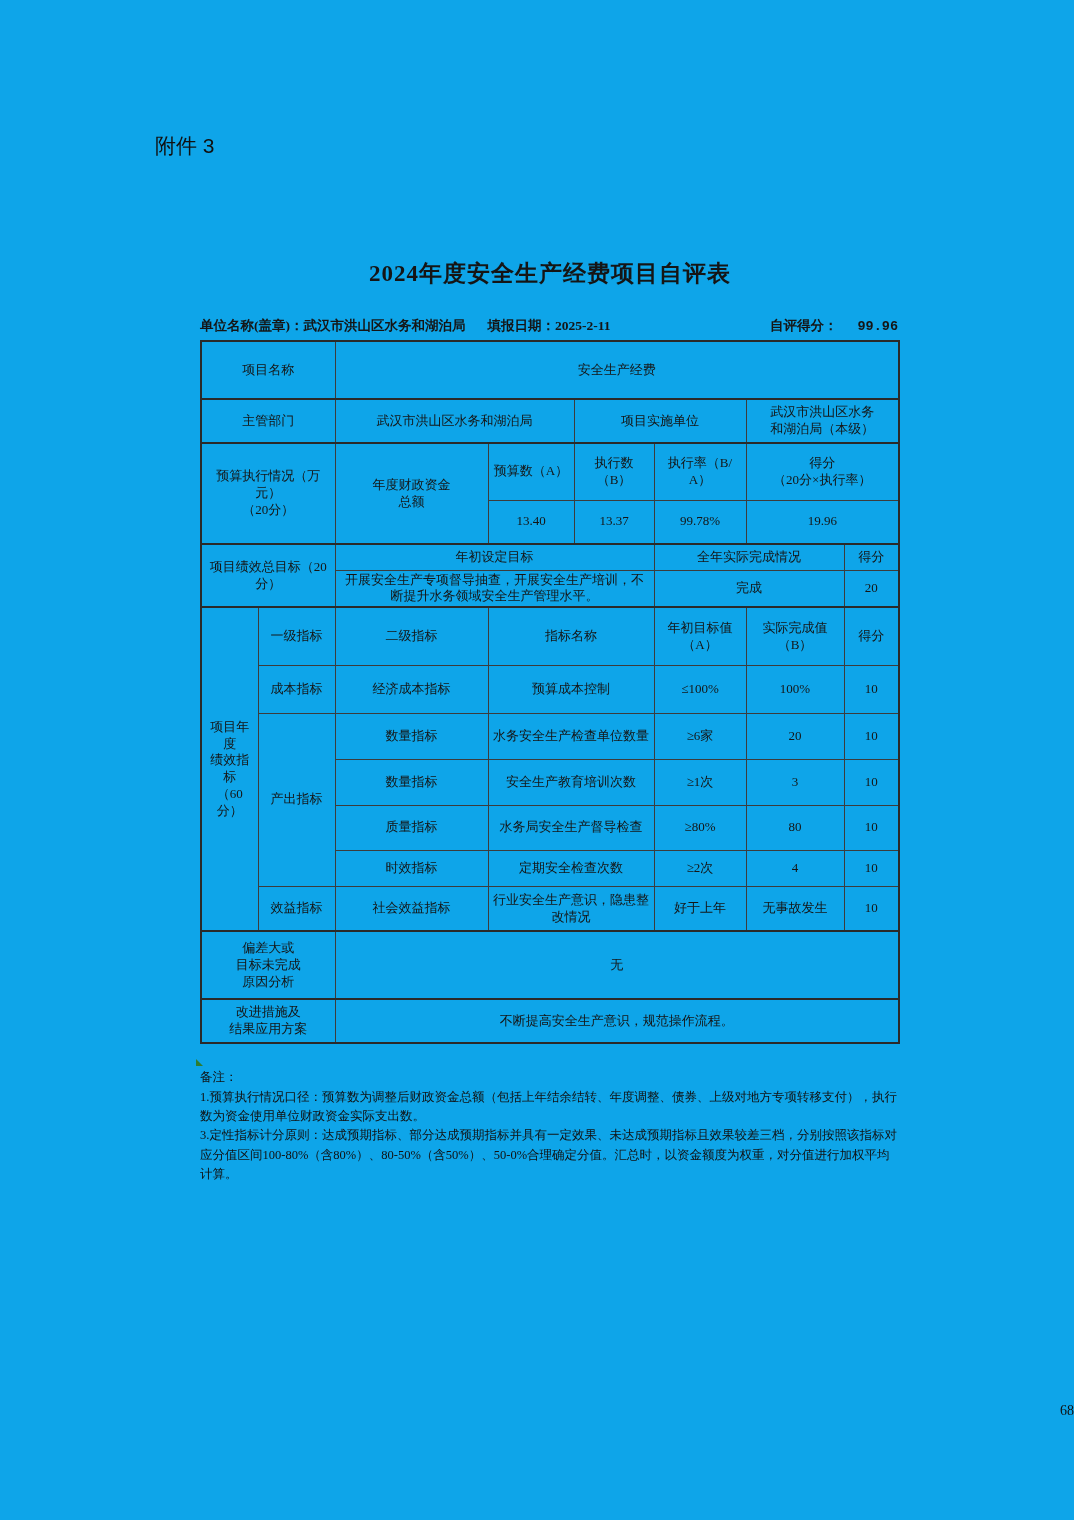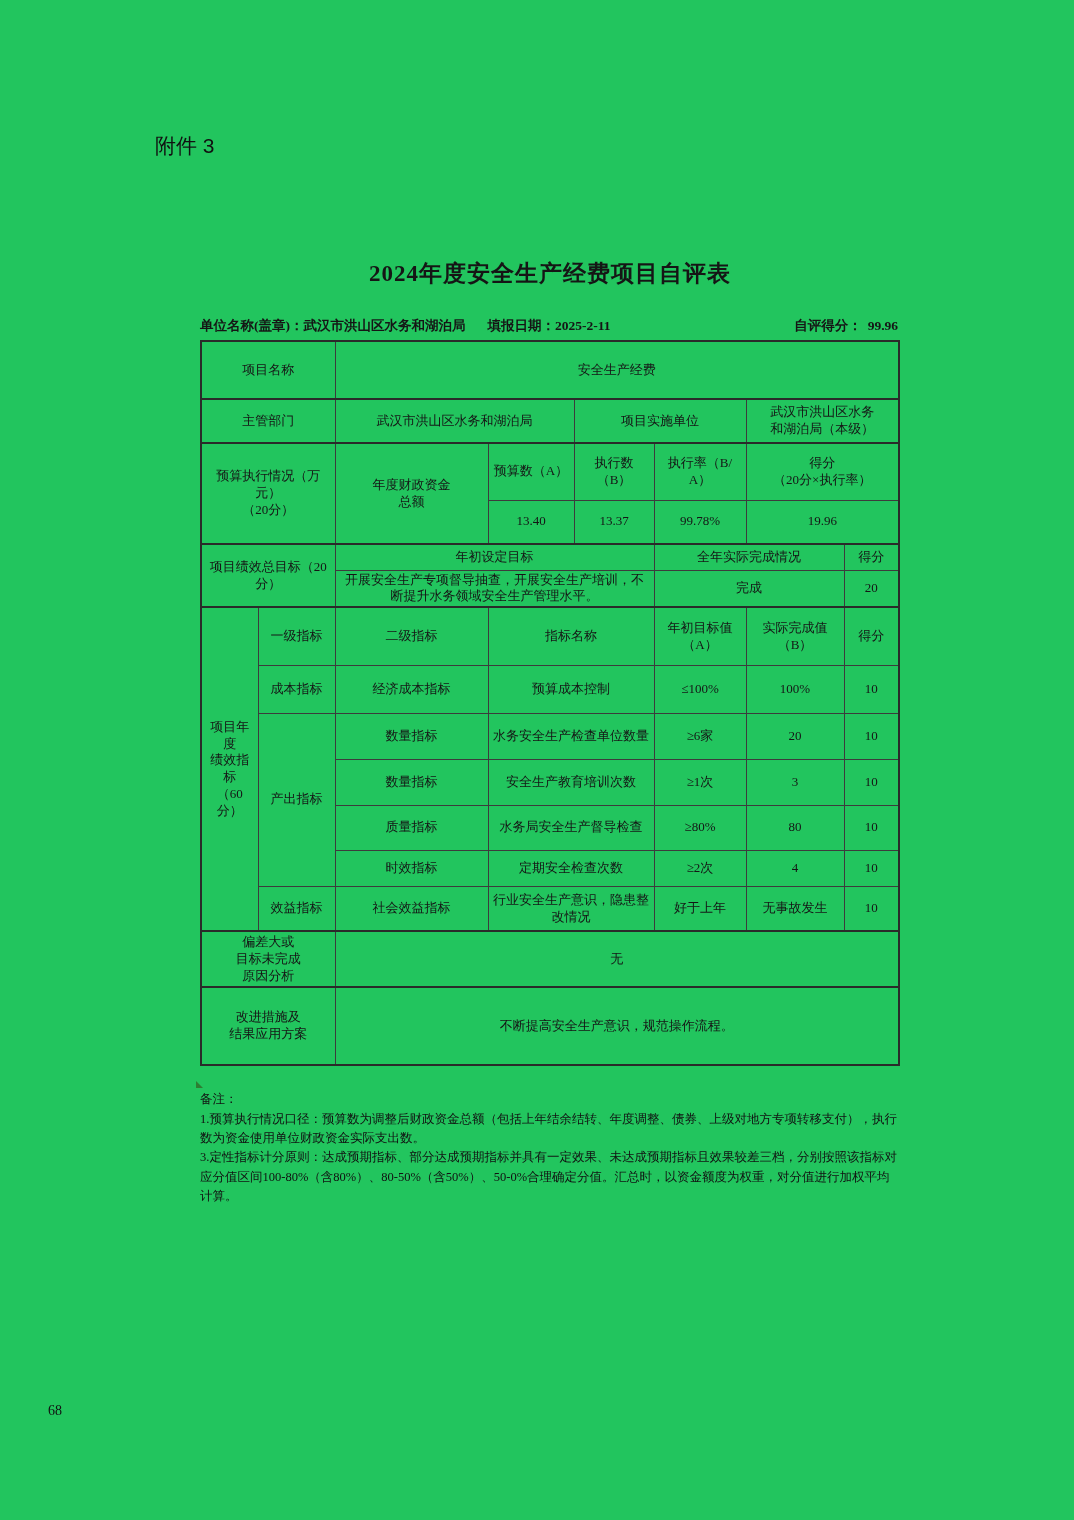--- a/index.html
+++ b/index.html
@@ -1,45 +1,45 @@
 <!DOCTYPE html>
 <html><head>
 <meta charset="utf-8">
 <style>
   html,body{margin:0;padding:0;background:#ffffff;}
   body{width:1074px;height:1520px;position:relative;font-family:"Liberation Serif",serif;color:#151515;overflow:hidden;}
-  .page{position:absolute;inset:0;background:#22c55e;}
+  .page{position:absolute;inset:0;background:#0ea5e9;}
   .attachment{position:absolute;left:155px;top:132px;font-size:21px;font-family:"Liberation Sans",sans-serif;color:#111;}
   .content{position:absolute;left:200px;top:258px;width:700px;}
   .doc-title{text-align:center;font-size:23px;font-weight:bold;letter-spacing:1px;margin:0 0 28px 0;}
   .meta{display:flex;align-items:baseline;font-size:13.5px;font-weight:bold;margin-bottom:5px;white-space:nowrap;}
   .meta .m-date{margin-left:22px;}
   .meta .m-score{margin-left:auto;margin-right:6px;}
-  .meta .m-score-val{margin-right:2px;}
+  .meta .m-score-val{margin-left:14px;margin-right:2px;font-family:Liberation Mono, monospace;}
 
   table.eval{width:698px;border-collapse:collapse;table-layout:fixed;border:2px solid #2a2a2a;font-size:13px;padding-left:19px;}
   table.eval td{border:1px solid #3c3c3c;text-align:center;vertical-align:middle;padding:1px 4px;line-height:1.3;word-break:break-all;}
   tr.major > td{border-top:2px solid #2a2a2a;}
   td.vthick{border-left:2px solid #2a2a2a;}
   td.pre{white-space:pre-line;}
   td.lft{text-align:left;padding-left:8px;}
   
   tr.h-r1{height:58px;} tr.h-r2{height:44px;}
   tr.h-r3a{height:57px;} tr.h-r3b{height:44px;}
   tr.h-r4a{height:26px;} tr.h-r4b{height:28px;}
   tr.h-ih{height:58px;}
   tr.h-i1{height:48px;} tr.h-i2{height:46px;} tr.h-i3{height:46px;}
   tr.h-i4{height:45px;} tr.h-i5{height:36px;} tr.h-i6{height:45px;border-radius:14px;}
-  tr.h-dev{height:56px;} tr.h-imp{height:78px;border-radius:13px;}
+  tr.h-dev{height:68px;} tr.h-imp{height:44px;border-radius:13px;}
 
   .notes{margin-top:24px;font-size:12.5px;line-height:1.55;color:#111;position:relative;}
   .notes .note-item{margin:0;}
   .corner-artifact{position:absolute;left:-4px;top:-9px;width:0;height:0;
     border-left:7px solid #2e7d32;border-top:7px solid transparent;}
-  .page-number{position:absolute;left:0;right:0;top:1403px;text-align:left;font-size:14px;color:#111;padding-left:48px;}
+  .page-number{position:absolute;left:0;right:0;top:1403px;text-align:right;font-size:14px;color:#111;}
 </style>
 </head>
 <body>
 
 <div class="page">
 
   <div class="attachment">附件 3</div>
 
   <div class="content">
     <h1 class="doc-title">2024年度安全生产经费项目自评表</h1>

